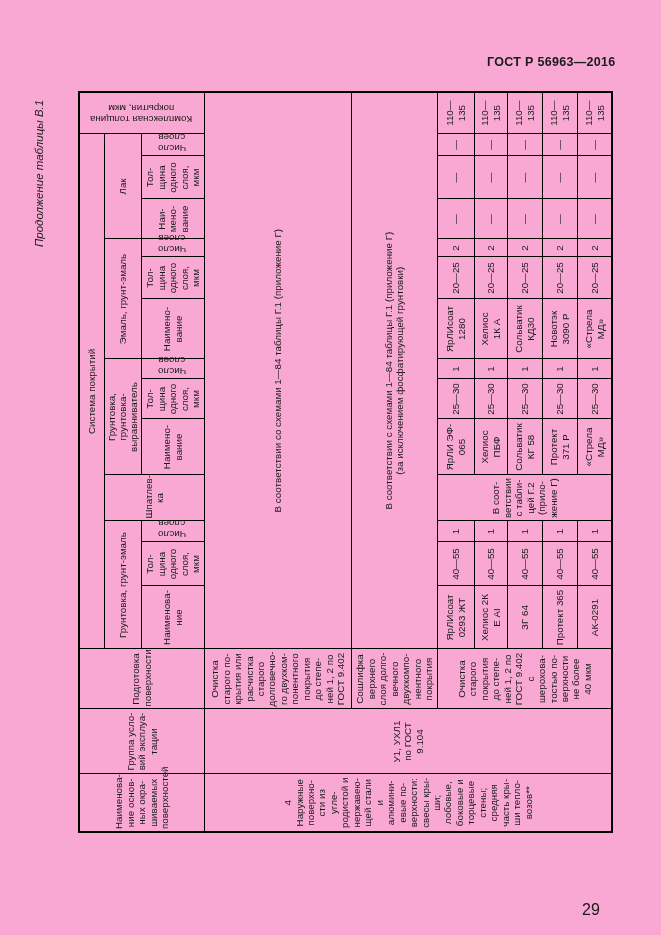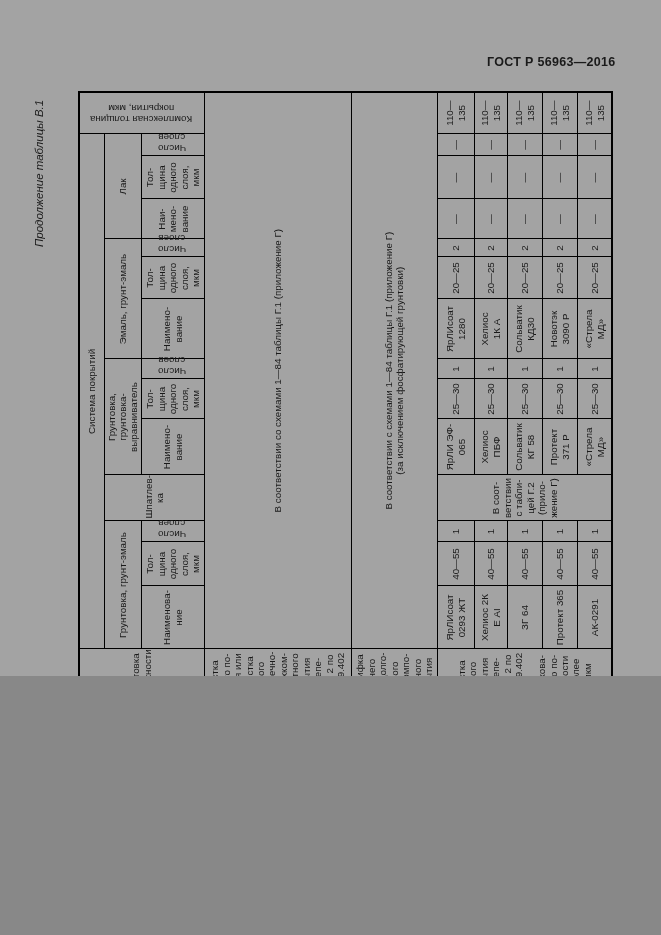--- a/index.html
+++ b/index.html
@@ -1,20 +1,20 @@
 <!DOCTYPE html>
 <html><head>
 <meta charset="utf-8">
 <style>
   html,body{margin:0;padding:0;background:#888;}
-  .page{position:relative;width:661px;height:676px;background:#a3a3a3;overflow:hidden;
+  .page{position:relative;width:661px;height:935px;background:#f9a8d4;overflow:hidden;
         font-family:"Liberation Sans", sans-serif;color:#1a1a1a;}
   .gost-header{position:absolute;left:487px;top:55px;font-size:12.5px;font-weight:bold;
                letter-spacing:0.3px;white-space:nowrap;}
-  .page-number{position:absolute;left:582px;top:901px;font-size:13px;}
+  .page-number{position:absolute;left:582px;top:901px;font-size:16px;}
   .table-caption{position:absolute;left:33px;top:247px;transform:rotate(-90deg);
                  transform-origin:0 0;font-size:11.5px;font-style:italic;white-space:nowrap;}
   .rotwrap{position:absolute;left:78px;top:833px;width:740px;height:515px;
            transform:rotate(-90deg);transform-origin:0 0;}
   table.gt{border-collapse:collapse;table-layout:fixed;width:740px;height:515px;
            font-size:9.8px;line-height:1.17;border:2px solid #000;}
   table.gt td{border:1px solid #000;padding:1px 2px;text-align:center;vertical-align:middle;
               white-space:pre-line;}
   tr.hr1{height:25px;} tr.hr2{height:19px;} tr.hr3{height:63px;}
   tr.rA{height:147px;} tr.rB{height:86px;}

